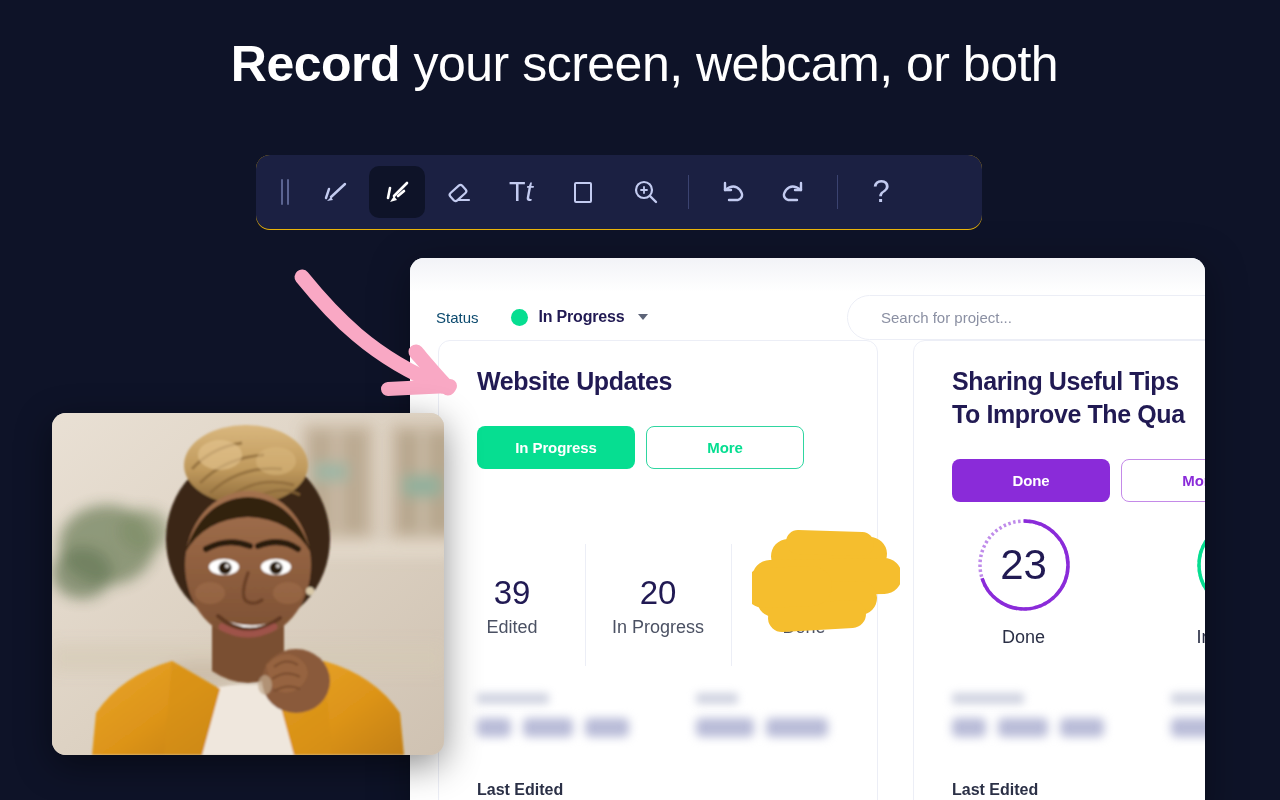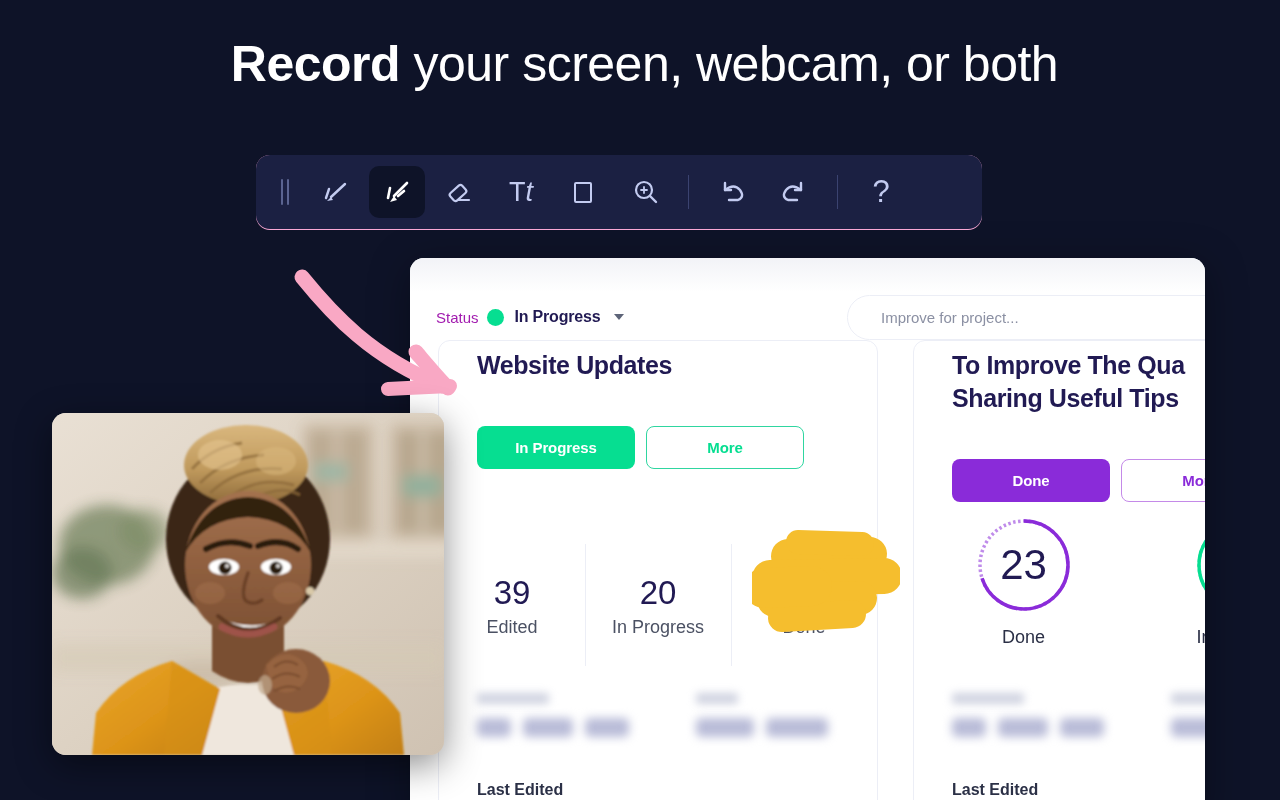--- a/index.html
+++ b/index.html
@@ -20,21 +20,21 @@
     font-weight: 400;
     white-space: nowrap;
     padding-left: 9px;
   }
   .headline .bold { font-weight: 700; }
 
   
   .toolbar-wrap {
     position: absolute; left: 256px; top: 155px;
     width: 726px; height: 75px;
-    background: #f9a8d4;
+    background: #eab308;
     border-radius: 14px;
   }
   .toolbar {
     position: absolute; left: 0px; top: 0px;
     width: 726px; height: 74px;
     background: #1b2042;
     border-radius: 14px;
     display: flex; align-items: center;
     padding: 0 16px;
   }
@@ -73,21 +73,21 @@
     box-shadow: 0 8px 40px rgba(0,0,0,0.35);
   }
   .app-topfade {
     position: absolute; left: 0; top: 0; width: 100%; height: 34px;
     background: linear-gradient(#f2f3f7, #ffffff);
   }
   .app-header {
     position: absolute; left: 0; top: 30px; width: 100%; height: 58px;
     display: flex; align-items: center; padding-left: 26px;
   }
-  .status-label { font-size: 15px; color: #a21caf; margin-right: 8px; }
+  .status-label { font-size: 15px; color: #0c4a6e; margin-right: 32px; }
   .status-dot { width: 17px; height: 17px; border-radius: 50%; background: #06de91; margin-right: 11px; }
   .status-value { font-size: 16px; font-weight: 700; color: #211a53; letter-spacing: -0.2px; }
   .status-caret {
     margin-left: 14px; width: 0; height: 0;
     border-left: 5px solid transparent; border-right: 5px solid transparent;
     border-top: 6px solid #5d6478;
   }
   .search-box {
     position: absolute; left: 437px; top: 37px;
     width: 420px; height: 45px;
@@ -101,21 +101,21 @@
   .card {
     position: absolute;
     background: #ffffff;
     border: 1px solid #eceef6;
     border-radius: 12px;
   }
   .card-1 { left: 28px; top: 82px; width: 440px; height: 478px; }
   .card-2 { left: 503px; top: 82px; width: 440px; height: 478px; }
 
   .card-title {
-    position: absolute; left: 38px; top: 8px;
+    position: absolute; left: 38px; top: 24px;
     font-size: 25px; font-weight: 700; color: #211a53;
     letter-spacing: -0.4px; line-height: 33px;
     white-space: nowrap;
   }
   .card-btns { position: absolute; left: 38px; top: 85px; display: flex; gap: 11px; }
   .btn {
     height: 43px; min-width: 158px;
     border-radius: 8px;
     display: flex; align-items: center; justify-content: center;
     font-size: 15px; font-weight: 700; letter-spacing: -0.1px;
@@ -193,21 +193,21 @@
   <div class="app-window">
     <div class="app-topfade"></div>
 
     <div class="app-header">
       <span class="status-label">Status</span>
       <span class="status-dot"></span>
       <span class="status-value">In Progress</span>
       <span class="status-caret"></span>
     </div>
 
-    <div class="search-box">Improve for project...</div>
+    <div class="search-box">Search for project...</div>
 
     <div class="card card-1">
       <div class="card-title">Website Updates</div>
 
       <div class="card-btns">
         <div class="btn btn-green">In Progress</div>
         <div class="btn btn-green-ghost">More</div>
       </div>
 
       <div class="stats-row">
@@ -241,22 +241,22 @@
             <div class="blur-chip" style="width:62px"></div>
           </div>
         </div>
       </div>
 
       <div class="last-edited">Last Edited</div>
     </div>
 
     <div class="card card-2">
       <div class="card-title">
+        <div>Sharing Useful Tips</div>
         <div>To Improve The Qua</div>
-        <div>Sharing Useful Tips</div>
       </div>
 
       <div class="card-btns" style="top:118px">
         <div class="btn btn-purple">Done</div>
         <div class="btn btn-purple-ghost">More</div>
       </div>
 
       <div class="rings-row">
         <div class="ring-cell">
           <div class="ring">

